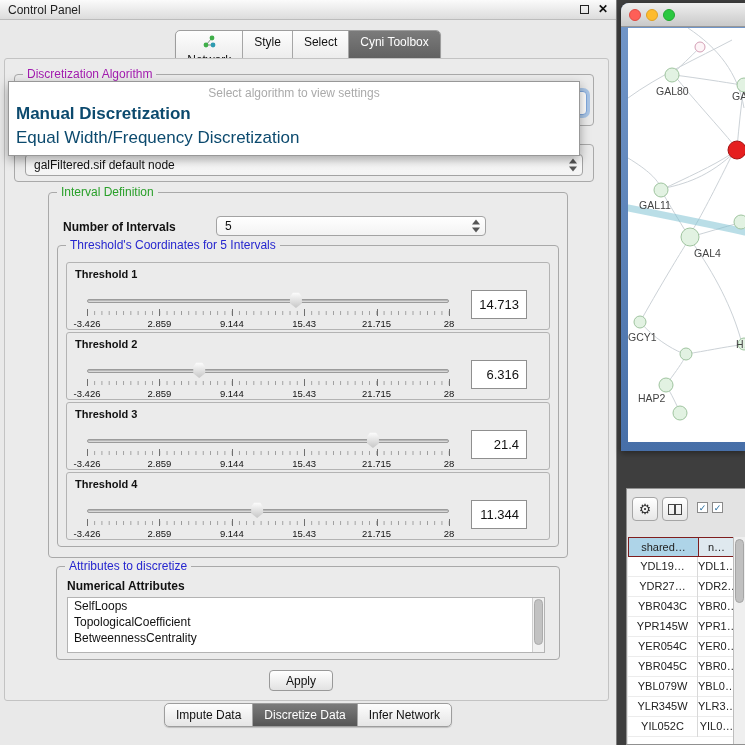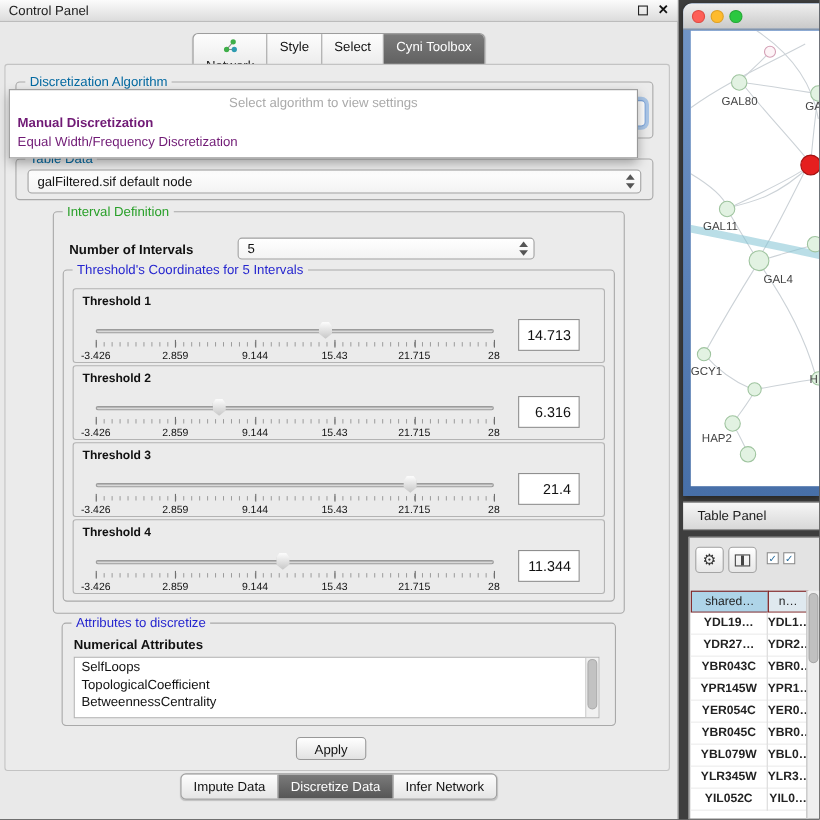--- a/index.html
+++ b/index.html
@@ -28,33 +28,33 @@
   .seg-tab { display:flex; align-items:center; gap:5px; padding:4px 11px; font-size:12px; color:#111;flex-direction:column; }
   .seg-tab + .seg-tab { border-left:1px solid #a6a6a6; }
   .seg-tab.selected { background:linear-gradient(#7b7b7b,#555555); color:#fff; }
 
   .cp-body { position:absolute; left:4px; top:58px; right:7px; bottom:44px;
     background:#ebebeb; border:1px solid #c3c3c3; border-radius:3px; }
 
   
   .group { position:absolute; border:1px solid #a9a9a9; border-radius:4px; }
   .group-title { position:absolute; top:-8px; left:8px; background:#ebebeb; padding:0 4px;
-    font-size:12px; color:#0369a1; white-space:nowrap; }
+    font-size:12px; color:#a21caf; white-space:nowrap; }
   .group-title.green { color:#2aa02a; }
   .group-title.blue { color:#2626cf; }
 
   .alg-group { left:14px; top:74px; width:580px; height:52px; }
   .alg-combo { position:absolute; left:8px; right:6px; top:16px; height:24px;
     background:#fff; border:1px solid #7fa7dc; border-radius:4px;
     box-shadow:0 0 0 3px rgba(115,165,225,0.55); }
 
   .popup { position:absolute; left:8px; top:81px; width:572px; background:#fff;
     border:1px solid #989898; box-shadow:0 4px 10px rgba(0,0,0,0.35); z-index:20; padding-bottom:5px; }
   .popup-header { text-align:center; color:#aaa; font-size:12px; padding:4px 0 2px; }
-  .popup-option { font-size:12px; color:#701a75; padding:2px 7px; }
+  .popup-option { font-size:17px; color:#0c4a6e; padding:2px 7px; }
   .popup-option.bold { font-weight:bold; }
 
   .table-data-group { left:14px; top:144px; width:580px; height:38px; }
 
   .combo { position:absolute; background:linear-gradient(#ffffff,#f3f3f3);
     border:1px solid #a3a3a3; border-radius:4px; }
   .combo-text { position:absolute; left:8px; top:50%; transform:translateY(-50%);
     font-size:12px; color:#111; white-space:nowrap; }
   .combo-arrows { position:absolute; right:5px; top:50%; transform:translateY(-50%); width:9px; height:13px; }
   .combo-arrows::before { content:""; position:absolute; left:50%; transform:translateX(-50%); top:0;
@@ -133,21 +133,21 @@
     background-image:linear-gradient(90deg,transparent 0 5px,#444 5px 7px,transparent 7px 100%); }
   .mini-check { position:absolute; top:13px; width:11px; height:11px; border:1px solid #8a8a8a;
     background:#fff; font-size:9px; line-height:10px; text-align:center; color:#246a9c; }
   .mc1 { left:70px; } .mc2 { left:85px; }
 
   .tp-hcell { position:absolute; top:48px; height:20px; font-size:11px; line-height:18px;
     text-align:center; color:#222; border:1px solid #7f1d1d; }
   .h1 { left:1px; width:71px; background:#aed4e8; }
   .h2 { left:71px; width:37px; background:#dfe9ef; }
   .tp-body { position:absolute; left:1px; top:68px; width:107px; bottom:0; background:#fff; }
-  .tp-row { position:relative; height:20px; border-bottom:1px solid #ececec;font-weight:bold; }
+  .tp-row { position:relative; height:20px; border-bottom:1px solid #ececec; }
   .tp-cell { position:absolute; top:0; height:20px; font-size:11px; line-height:19px; text-align:center; color:#222; }
   .c1 { left:0; width:70px; border-right:1px solid #d9d9d9; }
   .c2 { left:70px; width:37px; }
   .tp-scrollbar { position:absolute; right:0; top:48px; bottom:0; width:12px;
     background:#efefef; border-left:1px solid #bdbdbd; }
   .tp-scroll-thumb { position:absolute; left:1px; right:1px; top:2px; height:64px;
     background:#c0c0c0; border:1px solid #a5a5a5; border-radius:5px; }
 </style>
 </head>
 <body>
@@ -394,23 +394,20 @@
           <circle cx="58" cy="326" r="6" fill="#e2f2e2" stroke="#9fc49f"></circle>
           <circle cx="116" cy="316" r="6" fill="#e2f2e2" stroke="#9fc49f"></circle>
           <text x="108" y="320" class="net-label">H…</text>
           <circle cx="38" cy="357" r="7" fill="#e2f2e2" stroke="#9fc49f"></circle>
           <text x="10" y="374" class="net-label">HAP2</text>
           <circle cx="52" cy="385" r="7" fill="#e2f2e2" stroke="#9fc49f"></circle>
         </svg>
     </div>
   </section>
 
-  <div class="table-panel-bar">
-    <span class="tp-bar-title">Table Panel</span>
-  </div>
 
   <section class="table-window">
     <div class="tp-btn gear-btn">
       <span>⚙</span>
     </div>
     <div class="tp-btn cols-btn">
       <span class="cols-icon"></span>
     </div>
     <span class="mini-check mc1">✓</span>
     <span class="mini-check mc2">✓</span>

